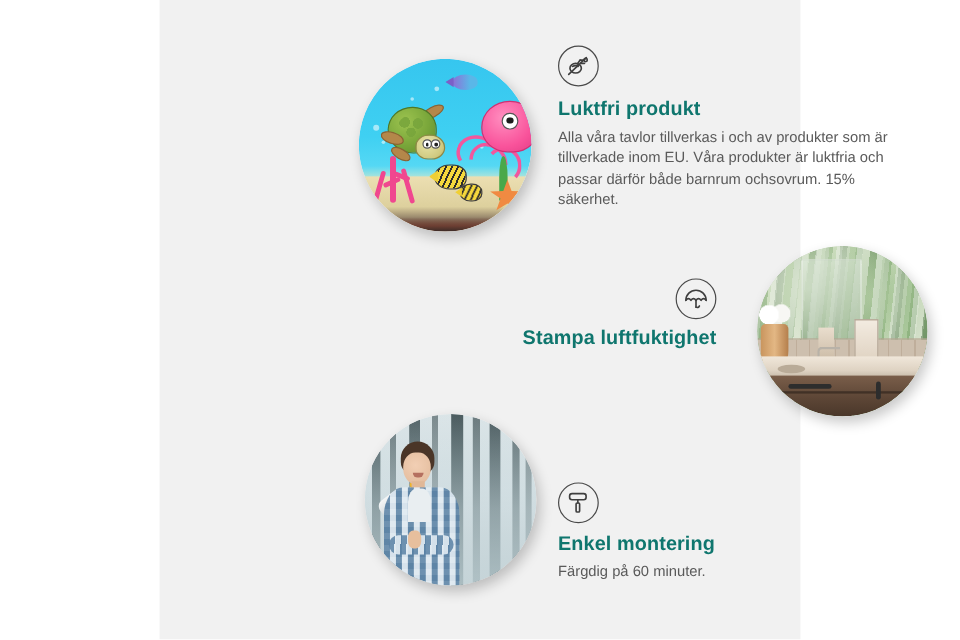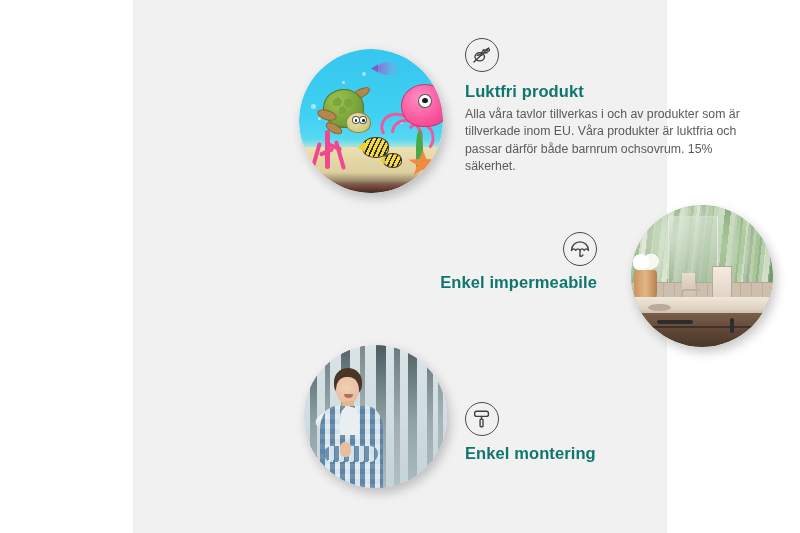--- a/index.html
+++ b/index.html
@@ -479,21 +479,21 @@
 
     <div class="feature" id="block-water">
       <div class="icon-circle">
         <svg width="22" height="22" viewBox="0 0 24 24" fill="none" stroke="#3f3f3f" stroke-width="1.5" stroke-linecap="round" stroke-linejoin="round">
           <path d="M2.8 13.4 a9.2 9.2 0 0 1 18.4 0"></path>
           <path d="M2.8 13.4 q2.3 -3.1 4.6 0 q2.3 -3.1 4.6 0 q2.3 -3.1 4.6 0 q2.3 -3.1 4.6 0"></path>
           <path d="M12 13.4 L12 19.6"></path>
           <path d="M12 19.6 a2.1 2.1 0 0 0 3.1 -1.1"></path>
         </svg>
       </div>
-      <p class="title">Enkel impermeabile</p>
+      <p class="title">Stampa luftfuktighet</p>
     </div>
 
     <div class="photo" id="photo-paint">
       <div class="inner">
         <div class="forest-bg">
           <div class="tree"></div>
             <div class="tree"></div>
             <div class="tree"></div>
           <div class="tree"></div>
             <div class="tree"></div>
@@ -523,16 +523,17 @@
 
     <div class="feature" id="block-mount">
       <div class="icon-circle">
         <svg width="22" height="22" viewBox="0 0 24 24" fill="none" stroke="#3f3f3f" stroke-width="1.5" stroke-linecap="round" stroke-linejoin="round">
           <rect x="4" y="3.6" width="15" height="5.6" rx="2.2"></rect>
           <path d="M11.5 9.2 L11.5 12.2"></path>
           <rect x="9.9" y="12.2" width="3.2" height="8.2" rx="1"></rect>
         </svg>
       </div>
       <p class="title">Enkel montering</p>
+      <p class="desc">Färgdig på 60 minuter.</p>
     </div>
 
   </div>
 </div>
 
 </body></html>

